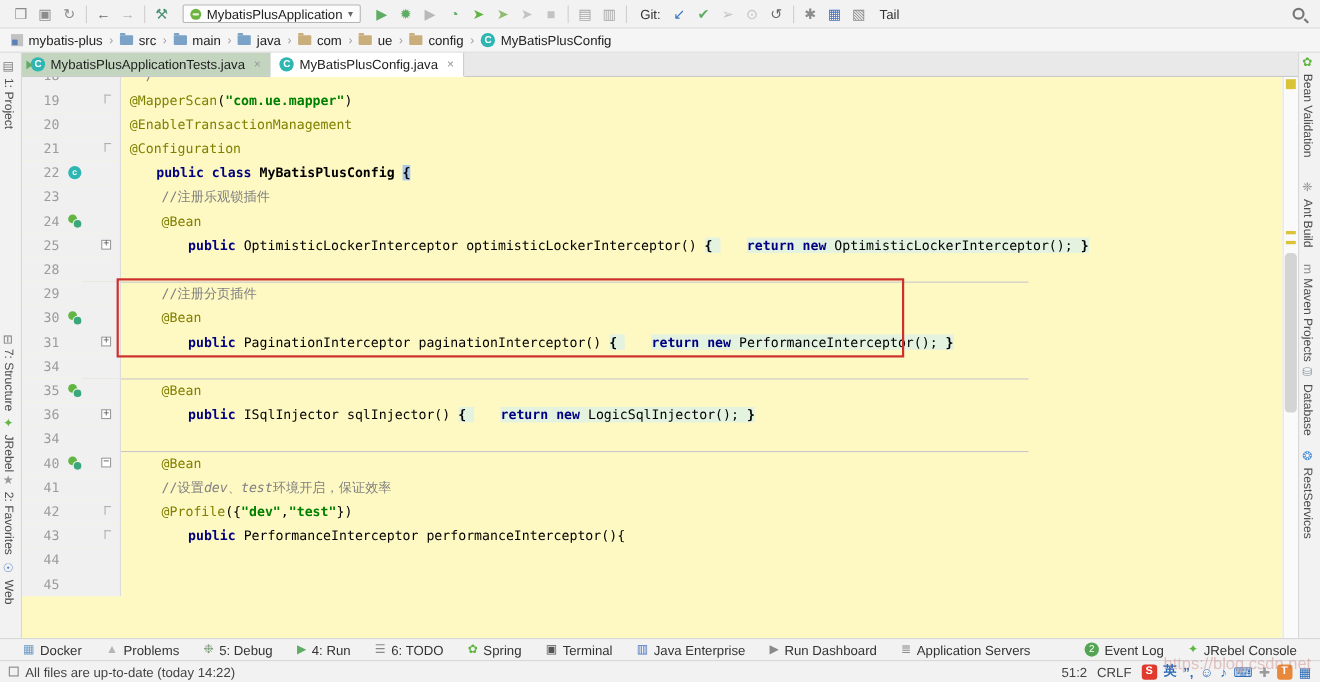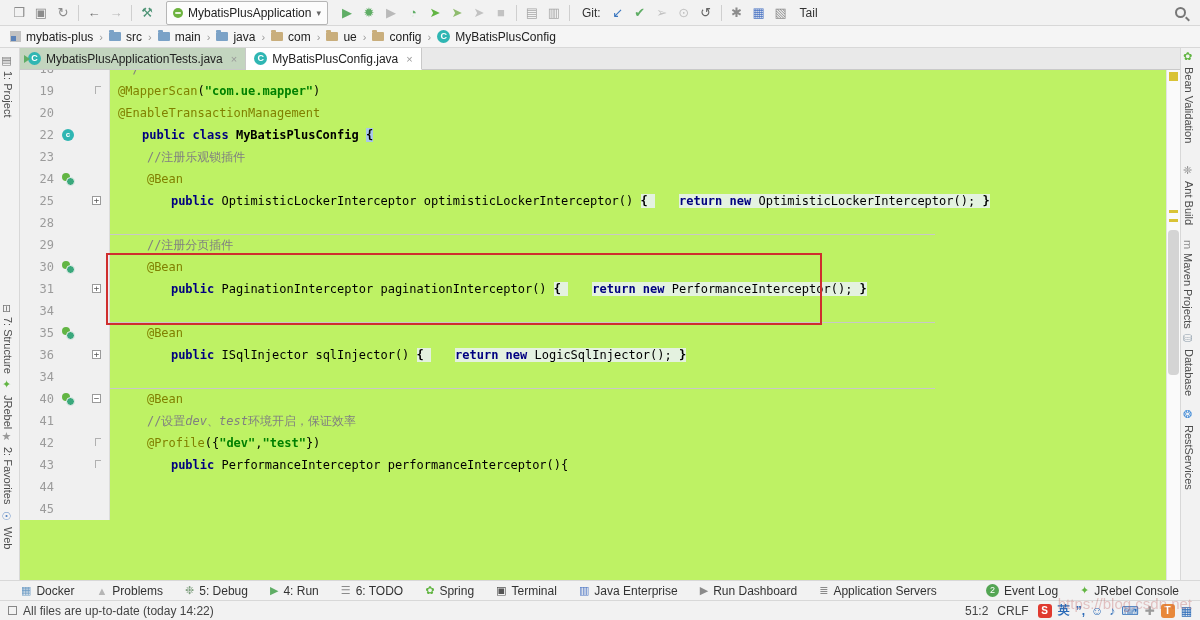--- a/index.html
+++ b/index.html
@@ -10,21 +10,21 @@
   
   .menubar { height:20px; background:#f2f2f2; display:flex; align-items:center; padding-left:4px; flex:none; }
   .menu-item { padding:0 8px; font-size:12px; color:#1a1a1a; cursor:default; }
   .menu-item::first-letter { text-decoration:underline; }
 
   
   .toolbar { height:26px; background:#f2f2f2; border-bottom:1px solid #d8d8d8; display:flex; align-items:center; padding:0 8px; flex:none; }
   .tb-icon { width:22px; text-align:center; font-size:13px; line-height:24px; cursor:default; }
   .tb-sep { width:1px; height:16px; background:#cfcfcf; margin:0 4px; }
   .tb-label { margin:0 6px 0 8px; color:#333; }
-  .run-combo { height:24px; border:1px solid #b6b6b6; border-radius:2px; background:#fcfcfc; display:flex; align-items:center; gap:5px; padding:0 6px; margin:0 8px; }
+  .run-combo { height:17px; border:1px solid #b6b6b6; border-radius:2px; background:#fcfcfc; display:flex; align-items:center; gap:5px; padding:0 6px; margin:0 8px; }
   .boot-dot { width:10px; height:10px; border-radius:50%; background:#6db33f; position:relative; }
   .boot-dot::after { content:""; position:absolute; left:2px; top:4px; width:6px; height:2px; background:#eaf5e0; border-radius:1px; }
   .combo-label { font-size:12px; color:#222; }
   .combo-arrow { font-size:9px; color:#666; }
   .icon-search { width:11px; height:11px; border:2px solid #777; border-radius:50%; position:relative; margin-left:auto; margin-right:6px; }
   .icon-search::after { content:""; position:absolute; width:5px; height:2px; background:#777; transform:rotate(45deg); left:8px; top:9px; }
 
   
   .breadcrumbs { height:22px; background:#f5f5f5; border-bottom:1px solid #d8d8d8; display:flex; align-items:center; padding-left:10px; flex:none; }
   .crumb { display:flex; align-items:center; gap:5px; }
@@ -47,21 +47,21 @@
   .stripe-item { position:absolute; left:1px; writing-mode:vertical-rl; font-size:11px; color:#4d4d4d; display:flex; align-items:center; gap:4px; cursor:default; }
   .stripe-icon { font-size:11px; }
 
   .editor { flex:1; position:relative; background:#fff; min-width:0; }
   .tabbar { height:22px; background:#e9e9e9; border-bottom:1px solid #c9c9c9; display:flex; position:relative; z-index:3; }
   .tab { display:flex; align-items:center; gap:5px; padding:0 8px; font-size:12px; border-right:1px solid #c9c9c9; color:#222; }
   .tab.highlighted { background:#c3d5bf; }
   .tab.selected { background:#ffffff; border-bottom:1px solid #fff; margin-bottom:-1px; }
   .tab-close { color:#999; font-size:11px; margin-left:3px; }
 
-  .code-area { position:absolute; left:0; right:14px; top:22px; bottom:0; overflow:hidden; background:#bef264; }
+  .code-area { position:absolute; left:0; right:14px; top:22px; bottom:0; overflow:hidden; background:#fef9c3; }
   .code-content { margin-top:-12px; position:relative; }
   .code-row { height:22px; display:flex; position:relative; }
   .gutter { width:90px; flex:none; background:#f0f0f0; border-right:1px solid #dcdcdc; display:flex; align-items:center; position:relative; }
   .lnum { width:34px; text-align:right; color:#9b9b9b; font-family:"DejaVu Sans Mono","Liberation Mono",monospace; font-size:12px; flex:none; }
   .gicon { width:20px; margin-left:4px; display:flex; align-items:center; justify-content:center; flex:none; }
   .fold-slot { position:absolute; left:72px; top:6px; }
   .fold-box { display:block; width:9px; height:9px; border:1px solid #9a9a9a; background:#fff; font-size:9px; line-height:7px; text-align:center; color:#555; font-family:"DejaVu Sans Mono",monospace; }
   .fold-corner { display:block; width:6px; height:8px; border-left:1px solid #b0b0b0; border-top:1px solid #b0b0b0; margin-left:3px; }
   .icon-bean { position:relative; width:13px; height:13px; display:inline-block; }
   .icon-bean::before { content:""; position:absolute; left:0; top:0; width:8px; height:8px; border-radius:50%; background:#62b543; }
@@ -243,20 +243,30 @@
             </div>
             <div class="code-row">
               <div class="gutter">
                 <span class="lnum">20</span>
                 <span class="gicon"></span>
               </div>
               <div class="code-text"><span class="seg-ann">@EnableTransactionManagement</span></div>
             </div>
             <div class="code-row">
               <div class="gutter">
+                <span class="lnum">21</span>
+                <span class="gicon"></span>
+                <span class="fold-slot">
+                  <span class="fold-corner"></span>
+                </span>
+              </div>
+              <div class="code-text"><span class="seg-ann">@Configuration</span></div>
+            </div>
+            <div class="code-row">
+              <div class="gutter">
                 <span class="lnum">22</span>
                 <span class="gicon">
                   <span class="icon-class g">c</span>
                 </span>
               </div>
               <div class="code-text"><span class="seg-kw">public class </span><span class="seg-cls">MyBatisPlusConfig </span><span class="seg-brace">{</span></div>
             </div>
             <div class="code-row">
               <div class="gutter">
                 <span class="lnum">23</span>

